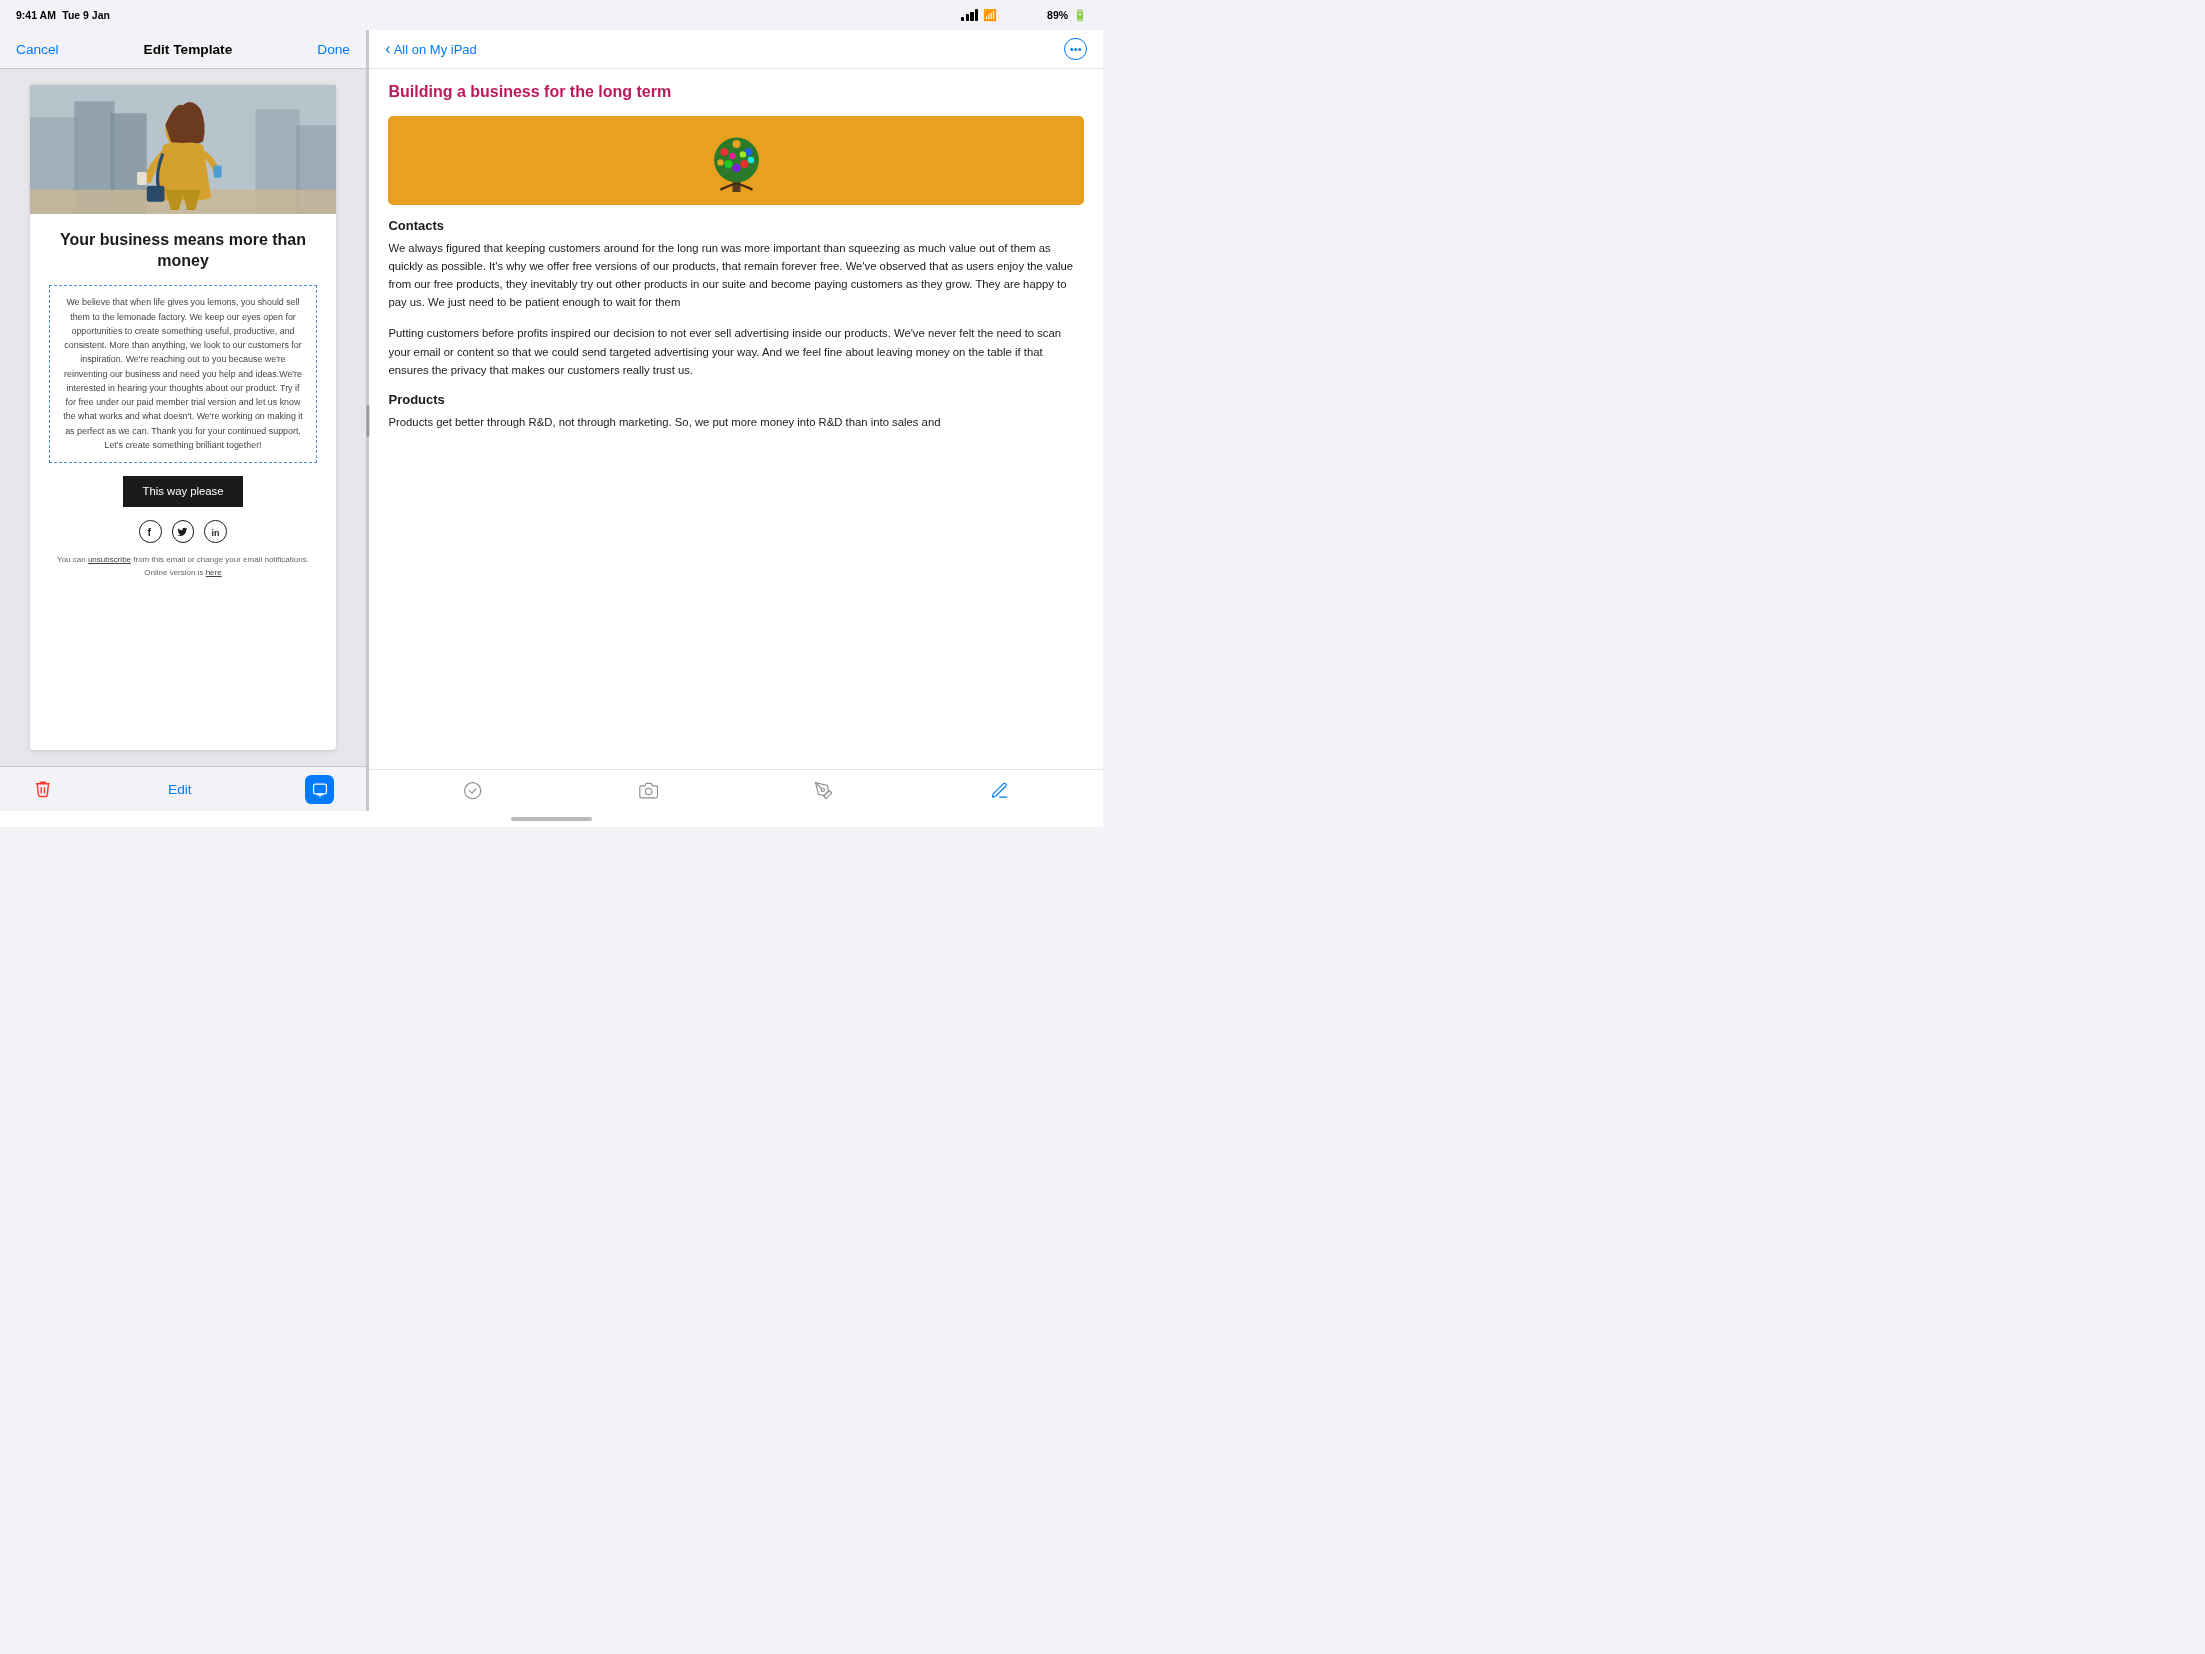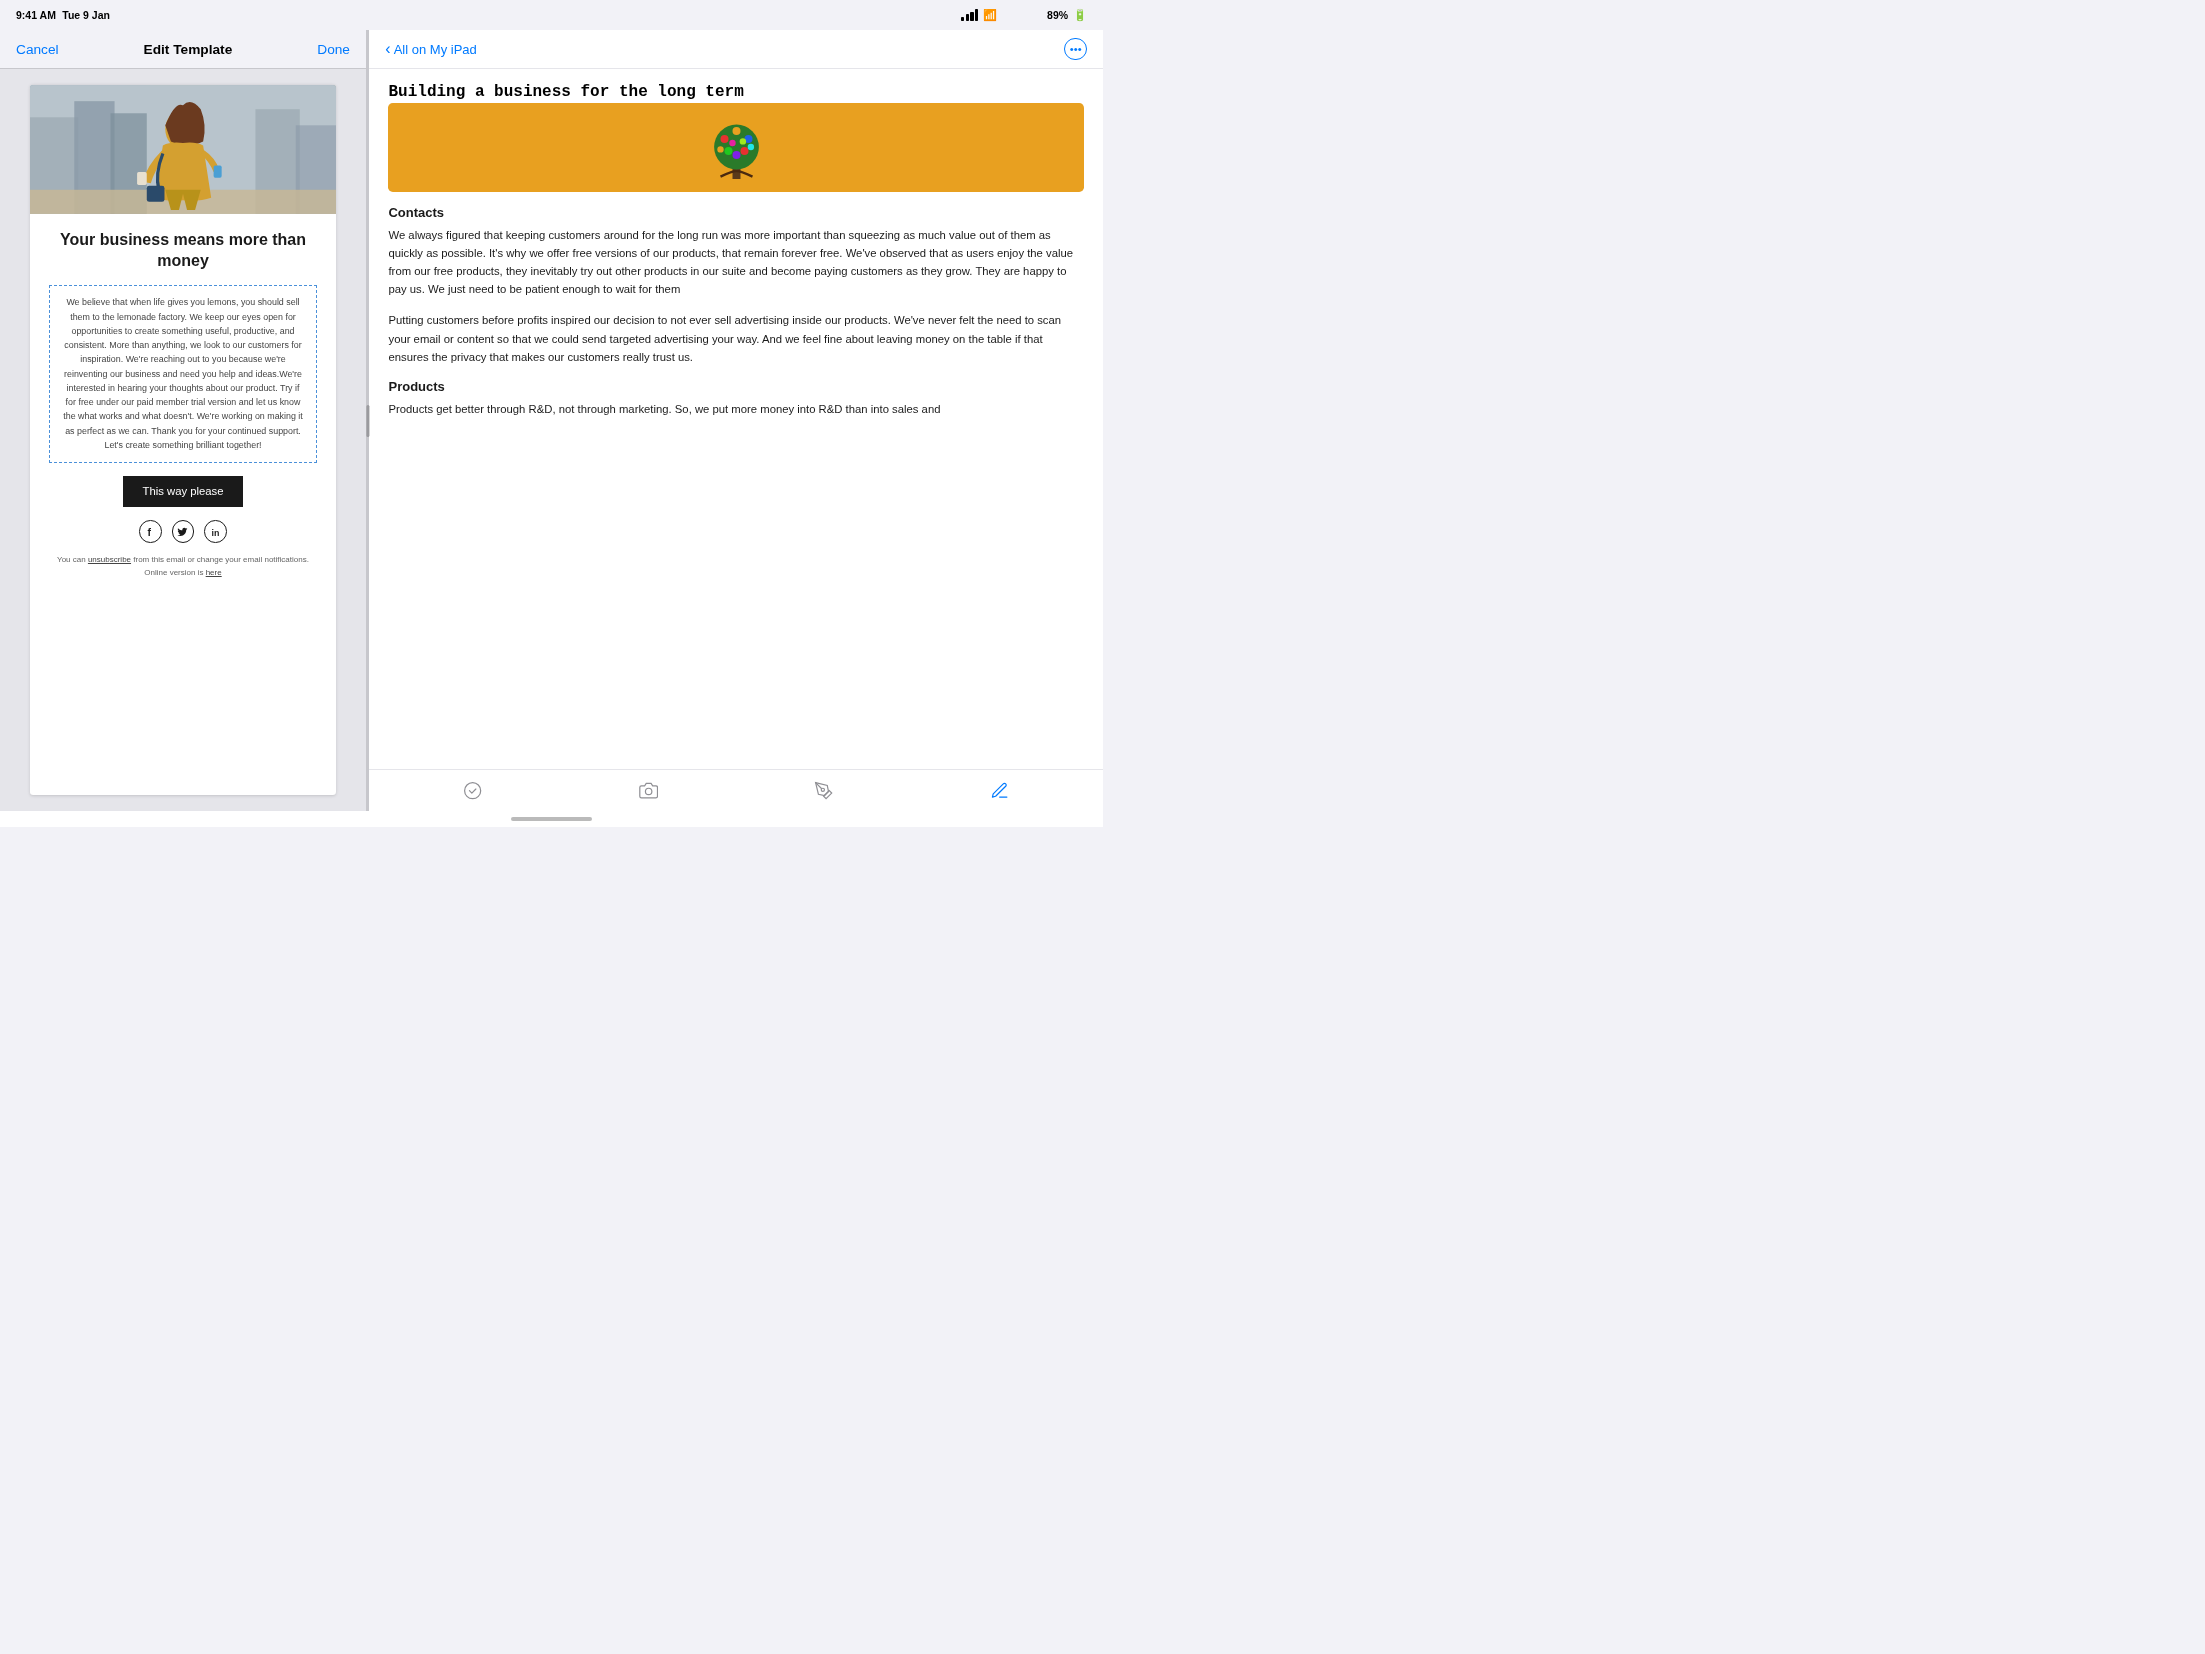--- a/index.html
+++ b/index.html
@@ -279,23 +279,23 @@
     }
 
     .notes-content {
       flex: 1;
       overflow-y: auto;
       padding: 13px 19.3px;
     }
     .notes-title {
       font-size: 16px;
       font-weight: 700;
-      color: #000000;
+      color: #be185d;
+      margin-bottom: 13px;
       line-height: 1.3;
-      font-family: Liberation Mono, monospace;
     }
 
     .notes-thumbnail {
       width: 100%;
       height: 89px;
       background: #e8a020;
       border-radius: 4.8px;
       margin-bottom: 13px;
       display: flex;
       align-items: center;
@@ -462,20 +462,37 @@
             <a>unsubscribe</a>
             <span> from this email or change your email notifications.</span>
             <br>
             <span>Online version is </span>
             <a>here</a>
           </div>
         </div>
       </div>
     </div>
 
+    <div class="bottom-toolbar">
+      <div class="toolbar-icon-left">
+        <svg width="17.7" height="19.3" viewBox="0 0 22 24">
+          <path d="M3 6h16M8 6V4h6v2M4 6l1.5 14a2 2 0 002 1.8h7a2 2 0 002-1.8L18 6" stroke="#ff3b30" stroke-width="1.8" fill="none" stroke-linecap="round"></path>
+          <line x1="9" y1="11" x2="9" y2="17" stroke="#ff3b30" stroke-width="1.8" stroke-linecap="round"></line>
+          <line x1="13" y1="11" x2="13" y2="17" stroke="#ff3b30" stroke-width="1.8" stroke-linecap="round"></line>
+        </svg>
+      </div>
+      <span class="toolbar-edit">Edit</span>
+      <div class="toolbar-icon-right">
+        <svg width="16" height="16" viewBox="0 0 20 20">
+          <rect x="2" y="4" width="16" height="12" rx="2" stroke="#fff" stroke-width="1.5" fill="none"></rect>
+          <rect x="6" y="16" width="8" height="2" rx="1" fill="#fff"></rect>
+          <line x1="10" y1="18" x2="10" y2="20" stroke="#fff" stroke-width="1.5"></line>
+        </svg>
+      </div>
+    </div>
   </div>
 
   <div class="panel-divider"></div>
 
   <div class="right-panel">
 
     <div class="notes-nav">
       <div class="notes-back">
         <span class="chevron-left">‹</span>
         <span>All on My iPad</span>

